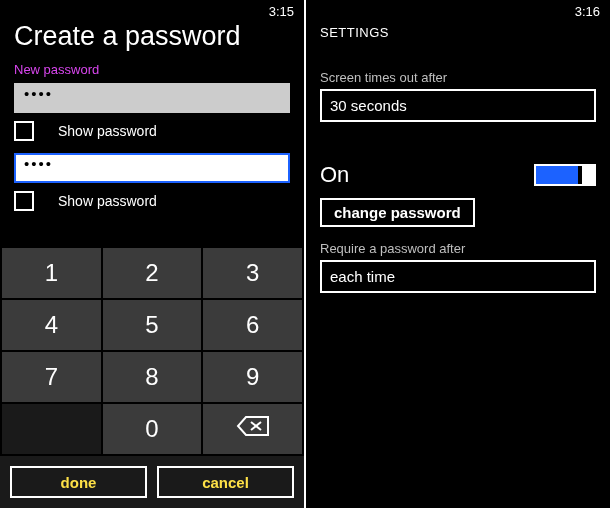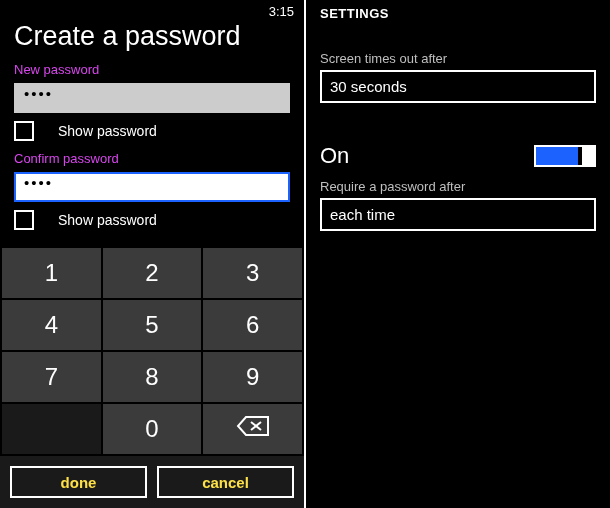--- a/index.html
+++ b/index.html
@@ -111,21 +111,21 @@
     height: 32px;
     display: flex;
     align-items: center;
     justify-content: center;
     font-size: 15px;
     font-weight: 600;
   }
   
   .section-label {
     font-size: 13px;
-    font-weight: 700;
+    font-weight: 400;
     letter-spacing: 0.5px;
     padding: 6px 14px 0 14px;
     color: #fff;
   }
   .page-title {
     font-size: 40px;
     font-weight: 300;
     padding: 0 14px 10px 14px;
     line-height: 1.05;
   }
@@ -194,21 +194,20 @@
 
   <div class="label">New password</div>
   <div class="input-wrap">
     <div class="textinput light">••••</div>
   </div>
   <div class="check-row">
     <div class="checkbox"></div>
     <span>Show password</span>
   </div>
 
-  <div class="label">Confirm password</div>
   <div class="input-wrap">
     <div class="textinput focused">••••</div>
   </div>
   <div class="check-row">
     <div class="checkbox"></div>
     <span>Show password</span>
   </div>
 
   <div class="keypad">
     <div class="key">1</div>
@@ -233,30 +232,36 @@
     </div>
   </div>
 
   <div class="actionbar">
     <div class="actionbtn">done</div>
     <div class="actionbtn">cancel</div>
   </div>
 </div>
 
 <div class="screen right">
+  <div class="statusbar">
+    <span>3:16</span>
+  </div>
   <div class="section-label">SETTINGS</div>
 
   <div class="gap"></div>
 
   <div class="sublabel">Screen times out after</div>
   <div class="select-box">30 seconds</div>
 
   <div class="gap"></div>
 
   <div class="toggle-row">
     <div class="toggle-value">On</div>
     <div class="toggle"></div>
   </div>
 
+  <div>
+    <div class="btn-outline">change password</div>
+  </div>
 
   <div class="sublabel">Require a password after</div>
   <div class="select-box">each time</div>
 </div>
 
 </body></html>

